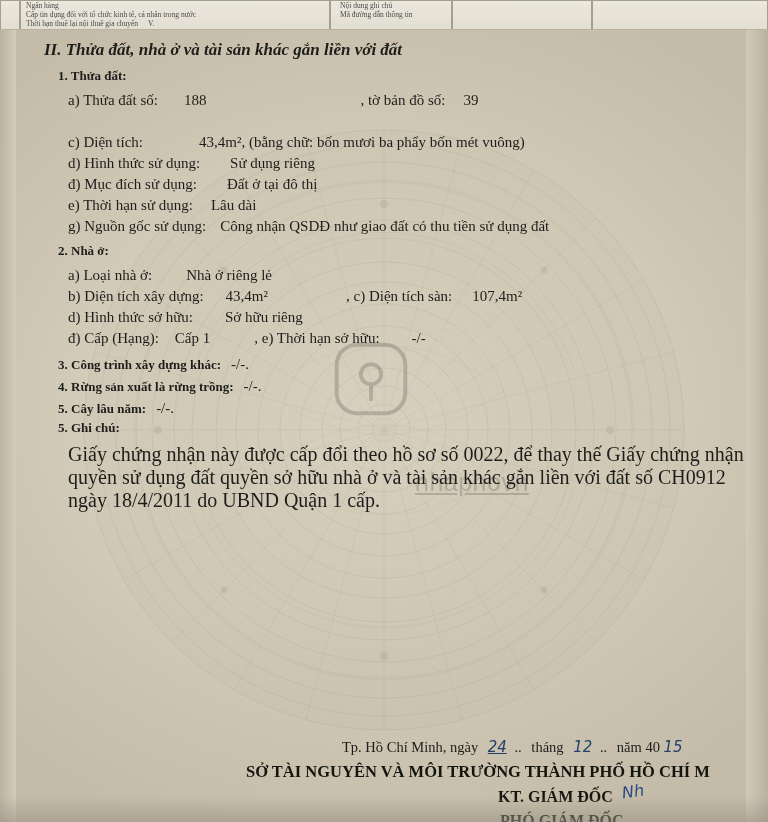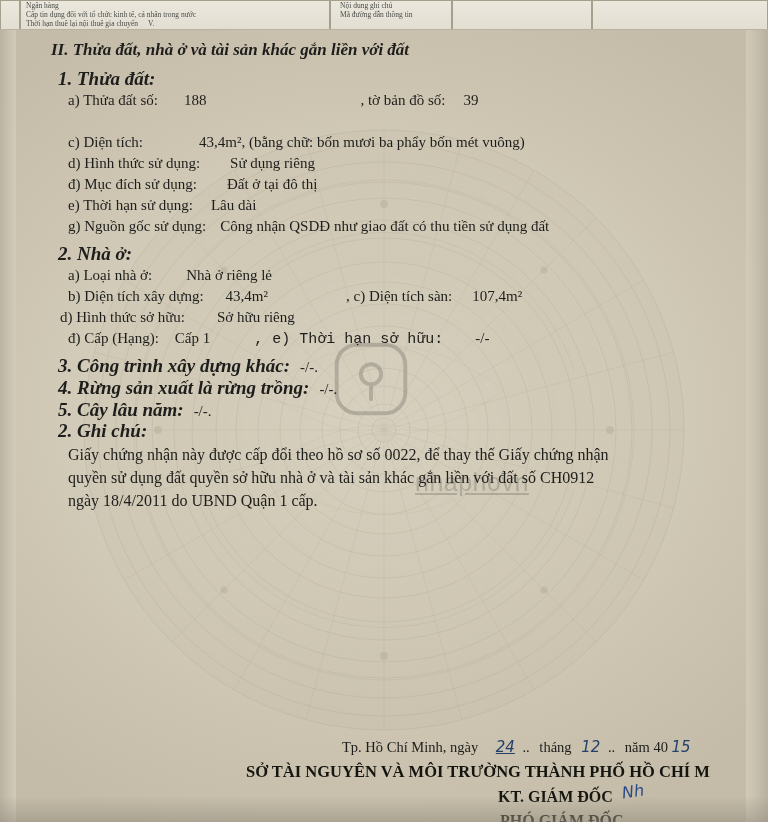--- a/index.html
+++ b/index.html
@@ -102,49 +102,48 @@
     opacity: 0.85;
   }
 
   .content {
     position: absolute;
     left: 0; top: 30px; right: 0; bottom: 0;
   }
 
   .sec-title {
     position: absolute;
-    left: 51px;
+    left: 44px;
     top: 10px;
     font-size: 17px;
     font-weight: bold;
     font-style: italic;
     color: #1d1d1b;
     white-space: nowrap;
   }
 
   .sub-head {
-    font-size: 19px;
+    font-size: 13px;
     font-weight: bold;
-    font-style: italic;
     color: #1d1d1b;
     white-space: nowrap;
   }
   .line {
     font-size: 15px;
     color: #1d1d1b;
     white-space: nowrap;
   }
   .abs { position: absolute; }
 
   .note-par {
     position: absolute;
     left: 68px;
     top: 390px;
     width: 660px;
-    font-size: 16px;
+    font-size: 20px;
     color: #1d1d1b;
     line-height: 23px;
     font-family: Liberation Serif, serif;
   }
   .note-par div { white-space: nowrap; }
 
   .footer-date {
     position: absolute;
     left: 342px;
     top: 708px;
@@ -342,58 +341,58 @@
       <span class="line" style="margin-left:30px;">Nhà ở riêng lẻ</span>
     </div>
 
     <div class="abs" style="left:68px; top:257px;">
       <span class="line">b) Diện tích xây dựng:</span>
       <span class="line" style="margin-left:18px;">43,4m²</span>
       <span class="line" style="margin-left:74px;">, c) Diện tích sàn:</span>
       <span class="line" style="margin-left:16px;">107,4m²</span>
     </div>
 
-    <div class="abs" style="left:60px; top:278px;">
+    <div class="abs" style="left:68px; top:278px;">
       <span class="line">d) Hình thức sở hữu:</span>
       <span class="line" style="margin-left:28px;">Sở hữu riêng</span>
     </div>
 
     <div class="abs" style="left:68px; top:299px;">
       <span class="line">đ) Cấp (Hạng):</span>
       <span class="line" style="margin-left:12px;">Cấp 1</span>
-      <span class="line" style="margin-left:40px;font-family:Liberation Mono, monospace;">, e) Thời hạn sở hữu:</span>
+      <span class="line" style="margin-left:40px;">, e) Thời hạn sở hữu:</span>
       <span class="line" style="margin-left:28px;">-/-</span>
     </div>
 
     <div class="abs" style="left:58px; top:325px;">
       <span class="sub-head">3. Công trình xây dựng khác:</span>
       <span class="line" style="margin-left:6px;">-/-.</span>
     </div>
 
     <div class="abs" style="left:58px; top:347px;">
       <span class="sub-head">4. Rừng sản xuất là rừng trồng:</span>
       <span class="line" style="margin-left:6px;">-/-.</span>
     </div>
 
     <div class="abs" style="left:58px; top:369px;">
       <span class="sub-head">5. Cây lâu năm:</span>
       <span class="line" style="margin-left:6px;">-/-.</span>
     </div>
 
-    <div class="sub-head abs" style="left:58px; top:390px;">2. Ghi chú:</div>
+    <div class="sub-head abs" style="left:58px; top:390px;">5. Ghi chú:</div>
 
     <div class="note-par" style="top:413px;">
       <div>Giấy chứng nhận này được cấp đổi theo hồ sơ số 0022, để thay thế Giấy chứng nhận</div>
       <div>quyền sử dụng đất quyền sở hữu nhà ở và tài sản khác gắn liền với đất số CH0912</div>
       <div>ngày 18/4/2011 do UBND Quận 1 cấp.</div>
     </div>
 
     <div class="footer-date">
       <span>Tp. Hồ Chí Minh, ngày</span>
-      <span class="hand" style="margin-left:14px;text-decoration:underline;">24</span>
+      <span class="hand" style="margin-left:6px;text-decoration:underline;">24</span>
       <span style="margin-left:4px;">..</span>
       <span style="margin-left:6px;">tháng</span>
       <span class="hand" style="margin-left:6px;">12</span>
       <span style="margin-left:4px;">..</span>
       <span style="margin-left:6px;">năm 40</span>
       <span class="hand">15</span>
     </div>
 
     <div class="footer-org">SỞ TÀI NGUYÊN VÀ MÔI TRƯỜNG THÀNH PHỐ HỒ CHÍ M</div>
     <div class="footer-kt">KT. GIÁM ĐỐC</div>

